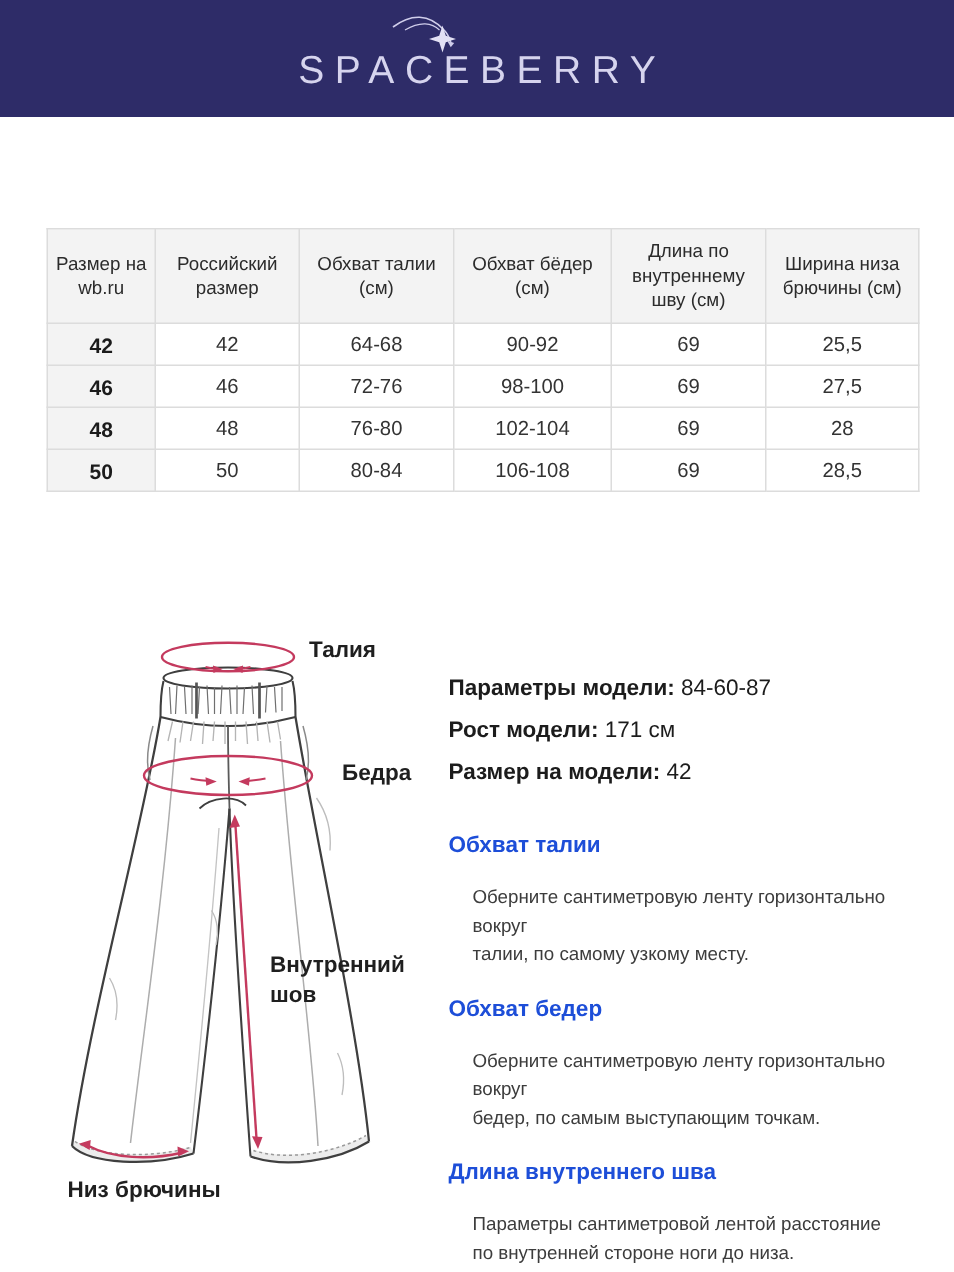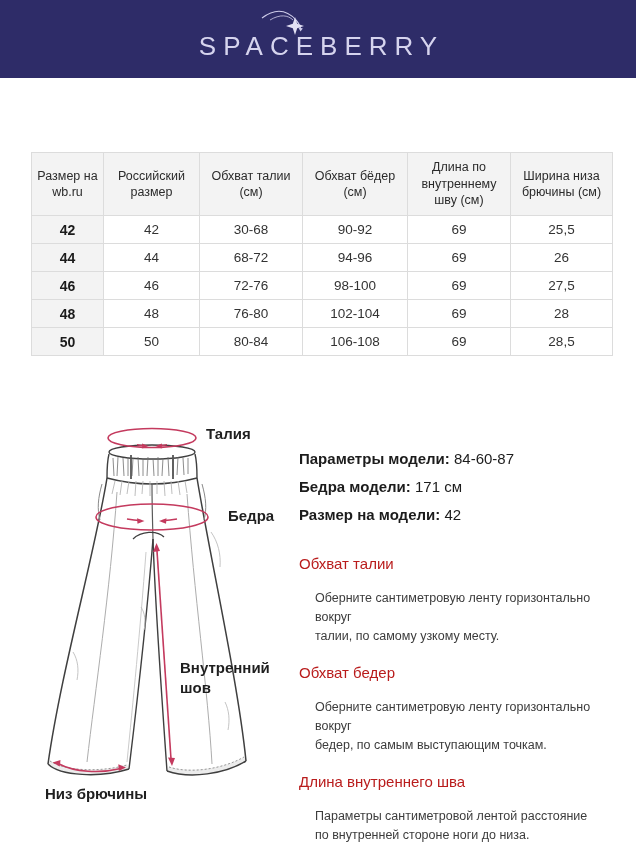--- a/index.html
+++ b/index.html
@@ -25,29 +25,29 @@
     background:#f3f3f3;font-weight:400;font-size:12.5px;line-height:1.32;
     color:#2b2b2b;height:58px;padding:2px 5px;
   }
   .size-table td{height:27px;font-size:13.5px;color:#333;padding:0 4px;}
   .size-table td.row-head{background:#f3f3f3;font-weight:700;font-size:14px;color:#1b1b1b;}
   
   .diagram{position:absolute;left:15px;top:412px;width:280px;height:400px;}
   .dlabel{position:absolute;font-size:15px;font-weight:600;color:#1f1f1f;line-height:20px;}
   .dlabel-waist{left:206px;top:424px;}
   .dlabel-hips{left:228px;top:506px;}
-  .dlabel-inseam{left:180px;top:634px;width:100px;margin-top:24px;}
+  .dlabel-inseam{left:180px;top:634px;width:100px;}
   .dlabel-hem{left:45px;top:784px;}
   
   .info-col{position:absolute;left:299px;top:440px;width:318px;}
   .model-line{font-size:15px;color:#1c1c1c;margin:10px 0 8px 0;line-height:18px;}
   .model-line b{font-weight:700;}
   .guide{margin-top:30px;}
   .guide-section{margin-bottom:17px;}
-  .guide-title{font-size:15px;font-weight:400;color:#b91c1c;margin:0 0 7px 0;line-height:19px;}
+  .guide-title{font-size:15px;font-weight:700;color:#1d4ed8;margin:0 0 7px 0;line-height:19px;}
   .guide-text{font-size:12.5px;color:#3c3c3c;margin:16px;line-height:19px;white-space:pre-line;}
 </style>
 </head>
 <body>
 
 <div class="page">
 
   <header class="brand-header">
     <div class="logo-wrap">
       <span class="logo-text">SPACEBERRY</span>
@@ -76,32 +76,24 @@
         <th>Обхват талии (см)</th>
         <th>Обхват бёдер (см)</th>
         <th>Длина по внутреннему шву (см)</th>
         <th>Ширина низа брючины (см)</th>
       </tr>
     </thead>
     <tbody>
       <tr>
         <td class="row-head">42</td>
         <td>42</td>
-        <td>30-68</td>
+        <td>64-68</td>
         <td>90-92</td>
         <td>69</td>
         <td>25,5</td>
-      </tr>
-      <tr>
-        <td class="row-head">44</td>
-        <td>44</td>
-        <td>68-72</td>
-        <td>94-96</td>
-        <td>69</td>
-        <td>26</td>
       </tr>
       <tr>
         <td class="row-head">46</td>
         <td>46</td>
         <td>72-76</td>
         <td>98-100</td>
         <td>69</td>
         <td>27,5</td>
       </tr>
       <tr>
@@ -185,21 +177,21 @@
   <span class="dlabel dlabel-waist">Талия</span>
   <span class="dlabel dlabel-hips">Бедра</span>
   <span class="dlabel dlabel-inseam">Внутренний шов</span>
   <span class="dlabel dlabel-hem">Низ брючины</span>
 
   <div class="info-col">
     <p class="model-line">
       <b>Параметры модели:</b><span> 84-60-87</span>
     </p>
     <p class="model-line">
-      <b>Бедра модели:</b><span> 171 см</span>
+      <b>Рост модели:</b><span> 171 см</span>
     </p>
     <p class="model-line">
       <b>Размер на модели:</b><span> 42</span>
     </p>
 
     <div class="guide">
       <div class="guide-section">
         <h3 class="guide-title">Обхват талии</h3>
         <p class="guide-text">Оберните сантиметровую ленту горизонтально вокруг
 талии, по самому узкому месту.</p>

